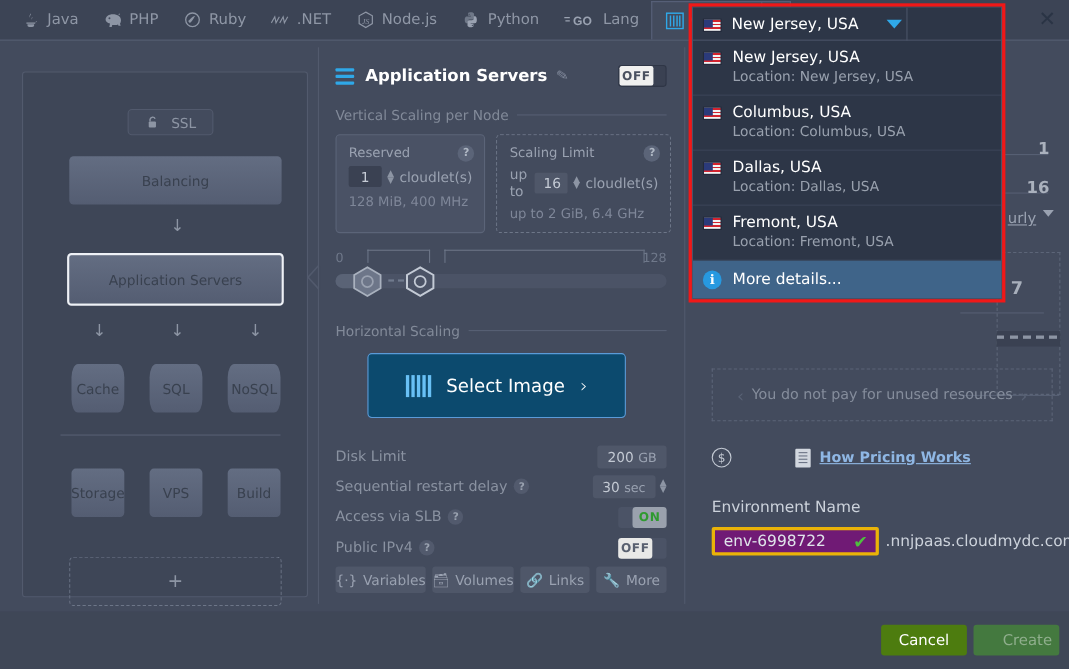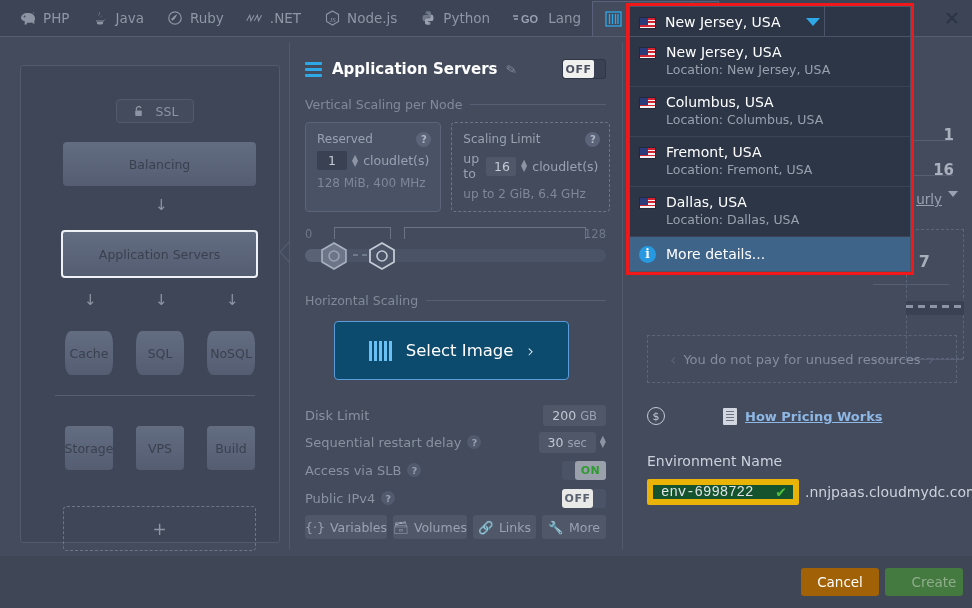--- a/index.html
+++ b/index.html
@@ -272,22 +272,22 @@
   .docico { width:14px; height:17px; background:#d2d7df; position:relative; border-radius:1px; }
   .docico:after {
     content:""; position:absolute; left:3px; top:3px; width:8px; height:1px;
     box-shadow:0 0 0 0 #6c7486, 0 3px 0 0 #6c7486, 0 6px 0 0 #6c7486, 0 9px 0 0 #6c7486;
     background:#6c7486;
   }
 
   .env-label { position:absolute; left:24px; top:416px; font-size:14px; color:#ccd2db; }
   .env-row { position:absolute; left:24px; top:442px; display:flex; align-items:center; }
   .env-input {
-    width:152px; height:26px; background:#14532d; border:6px solid #eab308; border-radius:2px;
-    display:flex; align-items:center; padding:0 8px; position:relative;font-family:Liberation Mono, monospace;
+    width:152px; height:26px; background:#701a75; border:3px solid #eab308; border-radius:2px;
+    display:flex; align-items:center; padding:0 8px; position:relative;
   }
   .env-input .val { color:#dfe4ea; font-size:14px; }
   .env-input .ok { position:absolute; right:7px; color:#4fbf3f; font-size:16px; font-weight:bold; }
   .env-suffix { margin-left:6px; color:#ccd2db; font-size:14px; }
 
   
   .dd-outline {
     position:absolute; left:626px; top:3px; width:288px; height:272px;
     border:3px solid #f01818; z-index:20; pointer-events:none;
   }
@@ -330,48 +330,48 @@
   }
   .flag .canton { position:absolute; left:0; top:0; width:8px; height:6.5px; background:#2b3a7a; }
 
   
   .footer { position:absolute; left:0; top:556px; width:972px; height:52px; background:#3f4757; }
   .fbtn {
     position:absolute; top:12px; height:28px; width:78px; border-radius:3px;
     display:flex; align-items:center; justify-content:center;
     font-size:13.5px; cursor:pointer;
   }
-  .fbtn.cancel { right:93px; background:#a16207; color:#ffffff; }
+  .fbtn.cancel { right:93px; background:#4d7c0f; color:#ffffff; }
   .fbtn.create { right:9px; background:#44793f; color:#8fae8c;padding-left:20px; }
 </style>
 </head>
 <body>
 
 <div class="tabbar">
-  <div class="tab">
-    <span class="ticon">
-      <svg width="18" height="16" viewBox="0 0 18 16">
-          <path d="M2 8c0-3 3-5 6.5-5C13 3 16 5 16 8.5c0 1.8-.9 3-.9 3l.6 2h-2l-.4-1.3c-.8.4-1.8.6-2.8.6H8l-.4 1.7H5.4L6 11.4C3.6 10.8 2 9.6 2 8z" fill="#8d95a4"></path>
-          <circle cx="5.5" cy="6.5" r=".9" fill="#434b5d"></circle>
-          <path d="M13.6 3.2l.9-1.2.5 1.6z" fill="#8d95a4"></path>
-        </svg>
-    </span>
-    <span class="tlabel">PHP</span>
-  </div>
   <div class="tab">
     <span class="ticon">
       <svg width="16" height="16" viewBox="0 0 16 16">
           <path d="M5 12h6v1.4c0 .7-1.3 1.1-3 1.1s-3-.4-3-1.1V12z" fill="#8d95a4"></path>
           <path d="M4 10.5h8v1H4z" fill="#8d95a4"></path>
           <path d="M7.5 2c1.8 1.7-1.5 2.3-.3 4.2-1.6-1.3.6-2.4.3-4.2z" fill="#8d95a4"></path>
           <path d="M9 5.2c1.4 1.2-1 1.8.1 3-1.3-.9.3-1.8-.1-3z" fill="#8d95a4"></path>
           <path d="M12.4 9.2c1 .6-.4 1.3-.4 1.3s1.9-.4 1.2-1.2c-.2-.2-.5-.1-.8-.1z" fill="#8d95a4"></path>
         </svg>
     </span>
     <span class="tlabel">Java</span>
+  </div>
+  <div class="tab">
+    <span class="ticon">
+      <svg width="18" height="16" viewBox="0 0 18 16">
+          <path d="M2 8c0-3 3-5 6.5-5C13 3 16 5 16 8.5c0 1.8-.9 3-.9 3l.6 2h-2l-.4-1.3c-.8.4-1.8.6-2.8.6H8l-.4 1.7H5.4L6 11.4C3.6 10.8 2 9.6 2 8z" fill="#8d95a4"></path>
+          <circle cx="5.5" cy="6.5" r=".9" fill="#434b5d"></circle>
+          <path d="M13.6 3.2l.9-1.2.5 1.6z" fill="#8d95a4"></path>
+        </svg>
+    </span>
+    <span class="tlabel">PHP</span>
   </div>
   <div class="tab">
     <span class="ticon">
       <svg width="16" height="16" viewBox="0 0 16 16">
           <circle cx="8" cy="8" r="6.2" fill="none" stroke="#8d95a4" stroke-width="1.2"></circle>
           <path d="M4 9c2-1 3-4 6.5-4.5C9 6 8.5 9 5.5 10.8z" fill="#8d95a4"></path>
         </svg>
     </span>
     <span class="tlabel">Ruby</span>
   </div>
@@ -703,32 +703,32 @@
       <span class="t1" style="display:block">Columbus, USA</span>
       <span class="t2" style="display:block">Location: Columbus, USA</span>
     </span>
   </div>
   <div class="dd-item">
     <span class="flag">
         <span class="stripes"></span>
         <span class="canton"></span>
       </span>
     <span class="tx">
-      <span class="t1" style="display:block">Fremont, USA</span>
-      <span class="t2" style="display:block">Location: Fremont, USA</span>
+      <span class="t1" style="display:block">Dallas, USA</span>
+      <span class="t2" style="display:block">Location: Dallas, USA</span>
     </span>
   </div>
   <div class="dd-item">
     <span class="flag">
         <span class="stripes"></span>
         <span class="canton"></span>
       </span>
     <span class="tx">
-      <span class="t1" style="display:block">Dallas, USA</span>
-      <span class="t2" style="display:block">Location: Dallas, USA</span>
+      <span class="t1" style="display:block">Fremont, USA</span>
+      <span class="t2" style="display:block">Location: Fremont, USA</span>
     </span>
   </div>
 
   <div class="dd-more">
     <span class="info-ico">i</span>
     <span class="lbl">More details...</span>
   </div>
 </div>
 <div class="dd-outline"></div>
 

